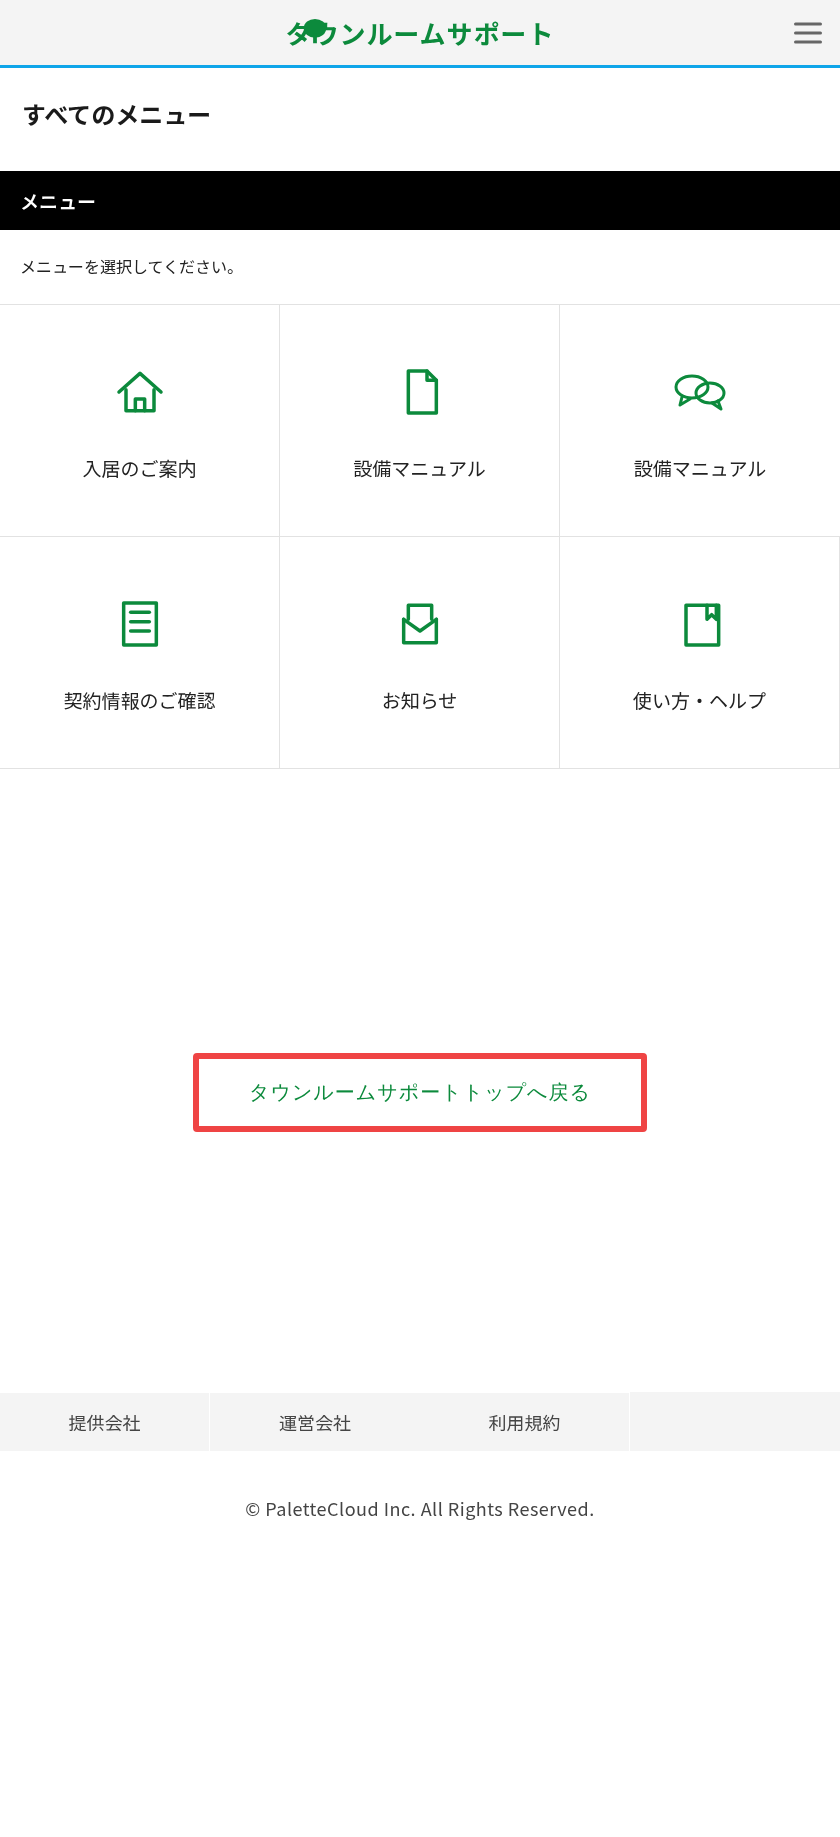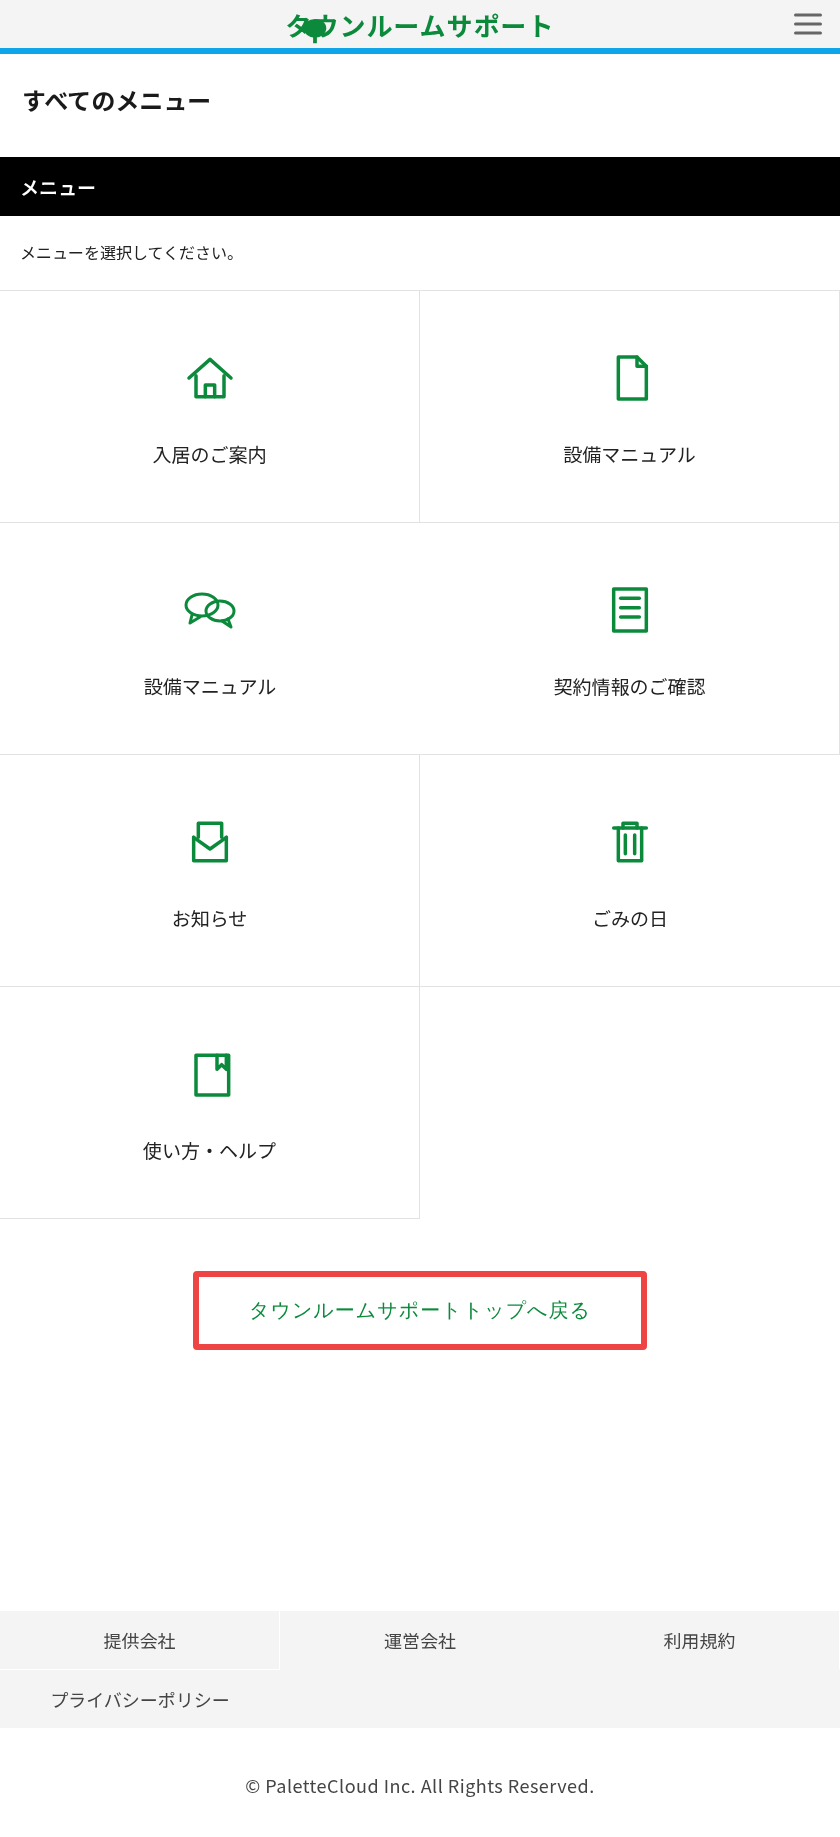--- a/index.html
+++ b/index.html
@@ -7,23 +7,23 @@
       font-family:"Hiragino Kaku Gothic ProN","Hiragino Sans",Meiryo,"Noto Sans JP",sans-serif;
       background:#fff;
       color:#222;
       -webkit-font-smoothing:antialiased;
       width:840px;
       min-height:1837px;
       margin:0;
     }
     
     .top-bar {
-      height:54px;
+      height:68px;
       background:#f4f4f4;
-      border-bottom:6px solid #0ea5e9;
+      border-bottom:3px solid #0ea5e9;
       display:flex;
       align-items:center;
       justify-content:center;
       position:relative;
     }
     .brand { display:flex; align-items:center; gap:8px; }
     .brand-name {
       color:#0c8a3c;
       font-weight:700;
       font-size:26px;
@@ -60,21 +60,21 @@
     }
     
     .instruction{
       font-size:16px;
       color:#222;
       padding:24px 20px 26px;
     }
     
     .menu-grid{
       display:grid;
-      grid-template-columns:repeat(2,1fr);
+      grid-template-columns:repeat(3,1fr);
       border-top:1px solid #e2e2e2;
     }
     .menu-item{
       height:232px;
       border-right:1px solid #e2e2e2;
       border-bottom:1px solid #e2e2e2;
       display:flex;
       flex-direction:column;
       align-items:center;
       justify-content:center;
@@ -113,21 +113,21 @@
       font-weight:500;
       padding:20px 50px;
       border-radius:4px;
       cursor:pointer;
       letter-spacing:1px;
     }
     
     .footer{ margin-top:260px; }
     .footer-links{
       display:grid;
-      grid-template-columns:1fr 1fr 1fr;
+      grid-template-columns:1fr 1fr 1fr 1fr;
       background:#f4f4f4;
     }
     .footer-links a{
       display:block;
       text-align:center;
       padding:16px 0;
       border-top:1px solid #fff;
       border-right:1px solid #fff;
       font-size:18px;
       color:#444;
@@ -221,32 +221,20 @@
     <div class="menu-icon">
       <svg viewBox="0 0 48 48" stroke-width="3" stroke-linejoin="round" stroke-linecap="round">
         <path d="M10 20 V40 H38 V20"></path>
         <path d="M10 20 L24 30 L38 20"></path>
         <path d="M14 20 V8 H34 V20"></path>
       </svg>
     </div>
     <div class="menu-label">お知らせ</div>
   </div>
 
-  <div class="menu-item last-col">
-    <div class="menu-icon">
-      <svg viewBox="0 0 48 48" stroke-width="3" stroke-linejoin="round" stroke-linecap="round">
-        <path d="M10 12 H38"></path>
-        <path d="M18 12 V8 H30 V12"></path>
-        <path d="M14 12 V40 H34 V12"></path>
-        <line x1="20" y1="18" x2="20" y2="34"></line>
-        <line x1="28" y1="18" x2="28" y2="34"></line>
-      </svg>
-    </div>
-    <div class="menu-label">ごみの日</div>
-  </div>
 
 
   <div class="menu-item c8">
     <div class="menu-icon">
       <svg viewBox="0 0 48 48" stroke-width="3" stroke-linejoin="round" stroke-linecap="round">
         <rect x="12" y="8" width="28" height="34"></rect>
         <path d="M30 8 V20 L34 16 L38 20 V8" fill="#0c8a3c" stroke="#0c8a3c"></path>
       </svg>
     </div>
     <div class="menu-label">使い方・ヘルプ</div>
@@ -258,16 +246,15 @@
 
 <div class="back-wrap">
   <button class="back-btn">タウンルームサポートトップへ戻る</button>
 </div>
 
 <div class="footer">
   <div class="footer-links">
     <a href="#">提供会社</a>
     <a href="#">運営会社</a>
     <a href="#">利用規約</a>
-    <a href="#">プライバシーポリシー</a>
   </div>
   <div class="copyright">© PaletteCloud Inc. All Rights Reserved.</div>
 </div>
 
 </body></html>

